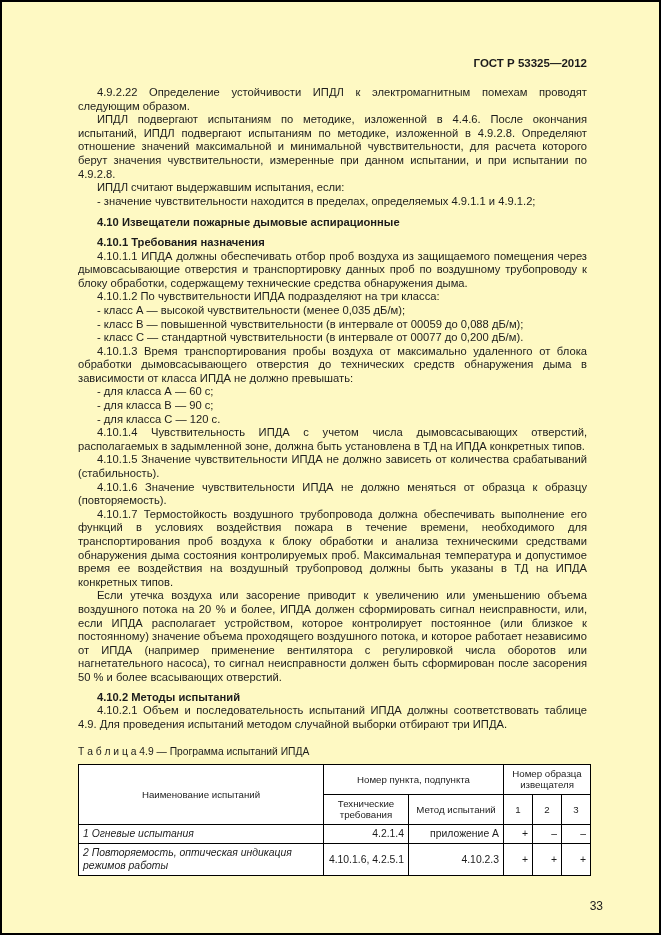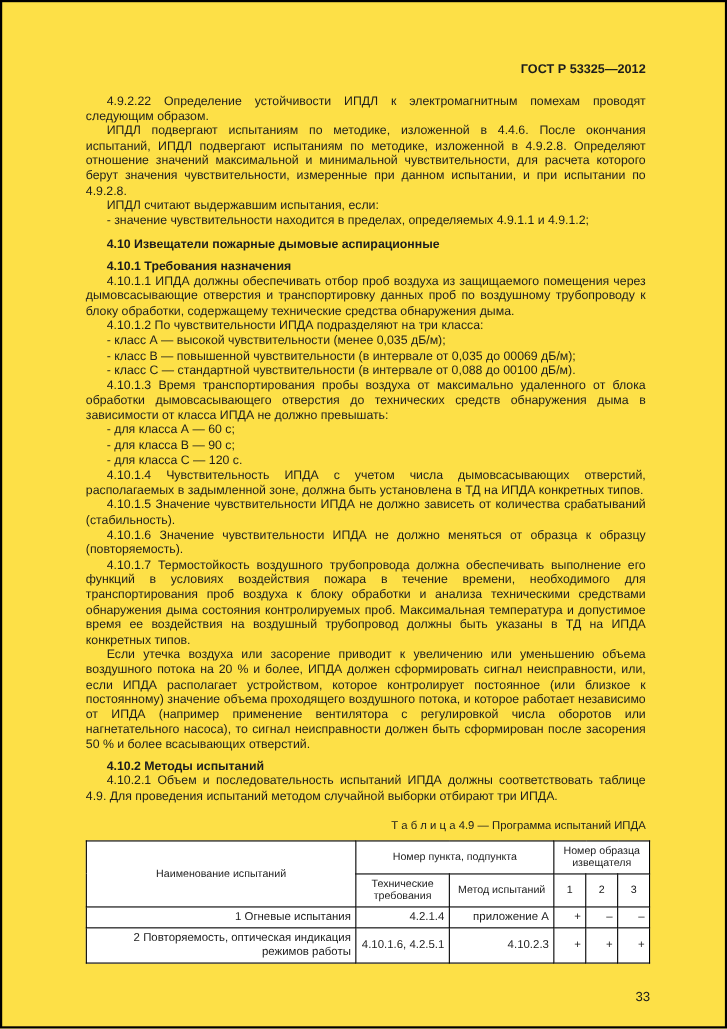--- a/index.html
+++ b/index.html
@@ -1,21 +1,21 @@
 <!DOCTYPE html>
 <html><head>
 <meta charset="utf-8">
 <style>
   * { margin:0; padding:0; box-sizing:border-box; }
   html,body { background:#777; }
   body { font-family:"Liberation Sans", sans-serif; }
   .page {
     position:relative;
     width:661px; height:935px;
-    background:#fde047;
+    background:#fef9c3;
     border:2px solid #000;
     padding:55px 72px 0 76px;
     color:#1c1c1c;
     overflow:hidden;
   }
   .doc-header {
     text-align:right;
     font-weight:bold;
     font-size:11.5px;
     margin-bottom:17px;
@@ -27,50 +27,50 @@
   }
   .content p { text-indent:19px; }
   .bold { font-weight:bold; }
   .sp-lg { margin-top:8px; }
   .sp-sm { margin-top:6px; }
   .table-caption {
     margin-top:14px;
     margin-bottom:5px;
     font-size:10.3px;
     text-indent:0 !important;
-    text-align:right;
+    text-align:left;
   }
   table.t49 {
     border-collapse:collapse;
     width:513px;
     table-layout:fixed;
     font-size:10px;
     background:#fff;
   }
   table.t49 th, table.t49 td {
     border:1px solid #000;
     vertical-align:middle;
     padding:3px 4px;
   }
   table.t49 th {
     font-weight:normal;
     text-align:center;
     font-size:9.7px;
     line-height:11.5px;
   }
   table.t49 td { font-size:10.4px; line-height:12.5px; }
-  td.name-cell { text-align:right; padding-left:6px; }
+  td.name-cell { text-align:left; padding-left:6px;font-style:italic; }
   td.num-cell, td.mark-cell { text-align:right; }
   .col-name { width:245px; }
   .col-tech { width:85px; }
   .col-method { width:95px; }
   .col-s { width:29px; }
   .page-number {
     position:absolute;
-    right:68px; bottom:20px;
+    right:56px; bottom:20px;
     font-size:12px;
   }
 </style>
 </head>
 <body>
 
 <div class="page">
 
   <div class="doc-header">ГОСТ Р 53325—2012</div>
 
@@ -79,22 +79,22 @@
     <p>ИПДЛ подвергают испытаниям по методике, изложенной в 4.4.6. После окончания испытаний, ИПДЛ подвергают испытаниям по методике, изложенной в 4.9.2.8. Определяют отношение значений максимальной и минимальной чувствительности, для расчета которого берут значения чувствительности, измеренные при данном испытании, и при испытании по 4.9.2.8.</p>
     <p>ИПДЛ считают выдержавшим испытания, если:</p>
     <p>- значение чувствительности находится в пределах, определяемых 4.9.1.1 и 4.9.1.2;</p>
 
     <p class="bold sp-lg">4.10 Извещатели пожарные дымовые аспирационные</p>
     <p class="bold sp-sm">4.10.1 Требования назначения</p>
 
     <p>4.10.1.1 ИПДА должны обеспечивать отбор проб воздуха из защищаемого помещения через дымовсасывающие отверстия и транспортировку данных проб по воздушному трубопроводу к блоку обработки, содержащему технические средства обнаружения дыма.</p>
     <p>4.10.1.2 По чувствительности ИПДА подразделяют на три класса:</p>
     <p>- класс А — высокой чувствительности (менее 0,035 дБ/м);</p>
-    <p>- класс В — повышенной чувствительности (в интервале от 0,035 до 00069 дБ/м);</p>
-    <p>- класс С — стандартной чувствительности (в интервале от 0,088 до 00100 дБ/м).</p>
+    <p>- класс В — повышенной чувствительности (в интервале от 00059 до 0,088 дБ/м);</p>
+    <p>- класс С — стандартной чувствительности (в интервале от 00077 до 0,200 дБ/м).</p>
     <p>4.10.1.3 Время транспортирования пробы воздуха от максимально удаленного от блока обработки дымовсасывающего отверстия до технических средств обнаружения дыма в зависимости от класса ИПДА не должно превышать:</p>
     <p>- для класса А — 60 с;</p>
     <p>- для класса В — 90 с;</p>
     <p>- для класса С — 120 с.</p>
     <p>4.10.1.4 Чувствительность ИПДА с учетом числа дымовсасывающих отверстий, располагаемых в задымленной зоне, должна быть установлена в ТД на ИПДА конкретных типов.</p>
     <p>4.10.1.5 Значение чувствительности ИПДА не должно зависеть от количества срабатываний (стабильность).</p>
     <p>4.10.1.6 Значение чувствительности ИПДА не должно меняться от образца к образцу (повторяемость).</p>
     <p>4.10.1.7 Термостойкость воздушного трубопровода должна обеспечивать выполнение его функций в условиях воздействия пожара в течение времени, необходимого для транспортирования проб воздуха к блоку обработки и анализа техническими средствами обнаружения дыма состояния контролируемых проб. Максимальная температура и допустимое время ее воздействия на воздушный трубопровод должны быть указаны в ТД на ИПДА конкретных типов.</p>
     <p>Если утечка воздуха или засорение приводит к увеличению или уменьшению объема воздушного потока на 20 % и более, ИПДА должен сформировать сигнал неисправности, или, если ИПДА располагает устройством, которое контролирует постоянное (или близкое к постоянному) значение объема проходящего воздушного потока, и которое работает независимо от ИПДА (например применение вентилятора с регулировкой числа оборотов или нагнетательного насоса), то сигнал неисправности должен быть сформирован после засорения 50 % и более всасывающих отверстий.</p>
 

